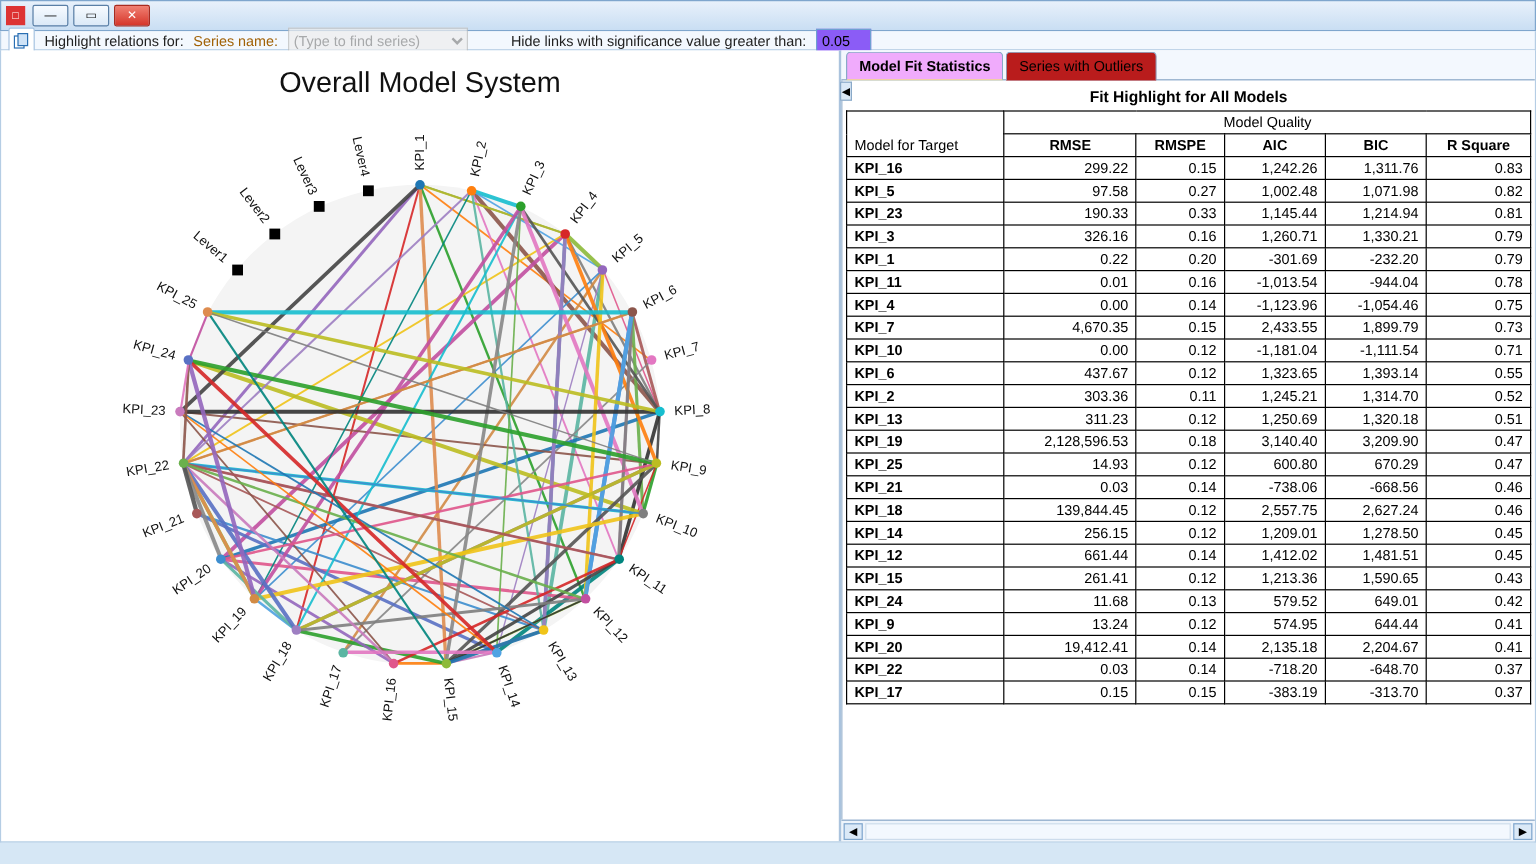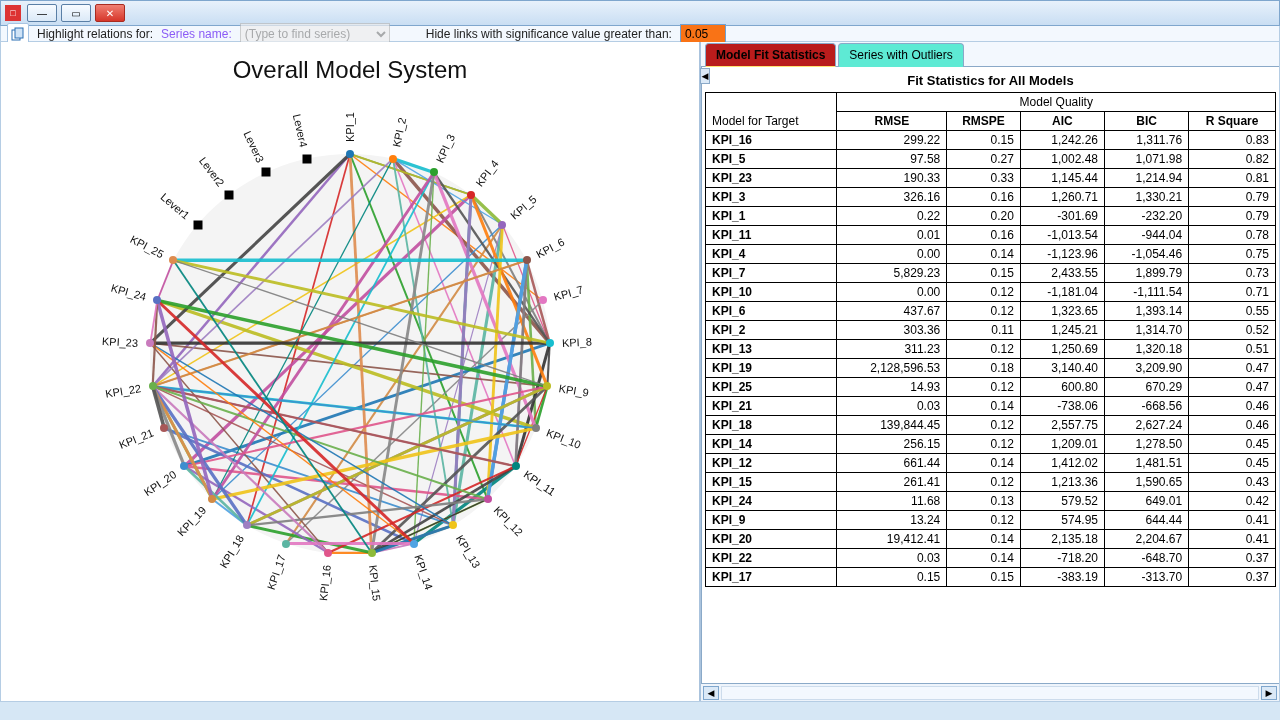--- a/index.html
+++ b/index.html
@@ -56,37 +56,37 @@
   .tbicon {
     width: 22px; height: 22px;
     border: 1px solid #a7c4e2;
     background: #fff;
     display:flex; align-items:center; justify-content:center;
     border-radius: 2px;
     cursor:pointer;
     color:#2a6fb3;
   }
   .lbl { color:#222; }
-  .lbl.disabled { color:#8b5cf6;text-align:right; }
+  .lbl.disabled { color:#a16207;text-align:right; }
   select.combo {
     border: 1px solid #6fa0d1;
     background: #e6f0fb;
     height: 22px;
     font-size: 12px;
     color:#333;
   }
   select.combo[disabled] { background:#eee; color:#888; border-color:#bbb; }
   input.txt {
     border: 1px solid #6fa0d1;
     height: 20px;
     font-size: 12px;
     padding: 0 4px;
     width: 46px;
     text-align: left;
-    background:#f97316;
+    background:#8b5cf6;
   }
   .content {
     display: flex;
     height: calc(720px - 26px - 34px);
     border: 1px solid #b5cde4;
     border-top: none;
   }
   .leftpane {
     width: 700px;
     background: #fff;
@@ -139,28 +139,28 @@
     border-bottom: 1px solid #8aa9c8;
     background: #f3f8fe;
     padding-left: 4px;
   }
   .tab {
     padding: 4px 10px;
     border: 1px solid #8aa9c8;
     border-bottom: none;
     border-radius: 4px 4px 0 0;
     margin-right: 2px;
-    background: #5eead4;
+    background: #b91c1c;
     cursor:pointer;
     position:relative;
     top: 1px;
     font-size: 12px;
   }
   .tab.active {
-    background: #b91c1c;
+    background: #f0abfc;
     font-weight: bold;
     border-bottom: 1px solid #ffe373;
   }
   .tablewrap {
     flex:1;
     overflow: hidden;
     border-left: 1px solid #8aa9c8;
   }
   .tblcaption {
     text-align:center;
@@ -413,21 +413,21 @@
   </div>
 
   <div class="collapse-btn">◀</div>
 
   <div class="rightpane">
     <div class="tabs">
       <div class="tab active">Model Fit Statistics</div>
       <div class="tab">Series with Outliers</div>
     </div>
     <div class="tablewrap">
-      <div class="tblcaption">Fit Statistics for All Models</div>
+      <div class="tblcaption">Fit Highlight for All Models</div>
       <table class="fit">
         <thead>
           <tr class="grouphdr">
             <th rowspan="2" style="text-align:left;vertical-align:bottom">Model for Target</th>
             <th colspan="5">Model Quality</th>
           </tr>
           <tr class="colhdr" id="colhdr">
               <th>RMSE</th>
               <th>RMSPE</th>
               <th>AIC</th>
@@ -487,21 +487,21 @@
             <tr>
               <td class="target">KPI_4</td>
               <td class="num">0.00</td>
               <td class="num">0.14</td>
               <td class="num">-1,123.96</td>
               <td class="num">-1,054.46</td>
               <td class="num">0.75</td>
             </tr>
             <tr>
               <td class="target">KPI_7</td>
-              <td class="num">5,829.23</td>
+              <td class="num">4,670.35</td>
               <td class="num">0.15</td>
               <td class="num">2,433.55</td>
               <td class="num">1,899.79</td>
               <td class="num">0.73</td>
             </tr>
             <tr>
               <td class="target">KPI_10</td>
               <td class="num">0.00</td>
               <td class="num">0.12</td>
               <td class="num">-1,181.04</td>

